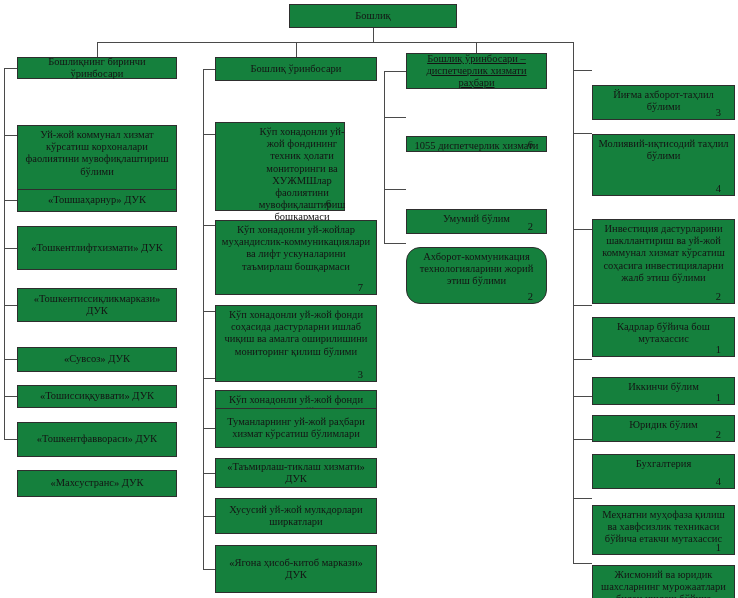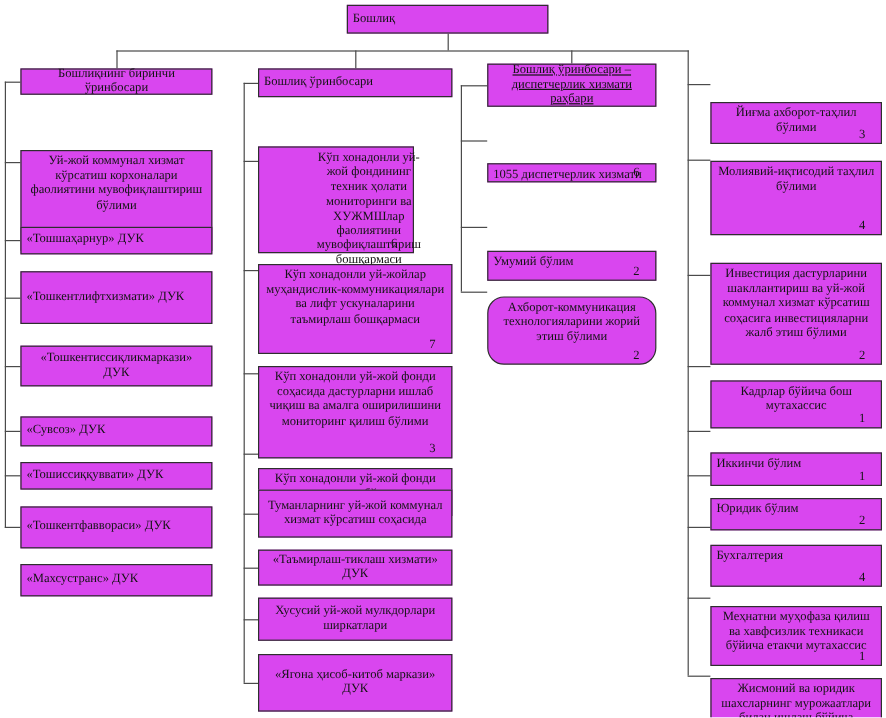--- a/index.html
+++ b/index.html
@@ -1,19 +1,19 @@
 <!DOCTYPE html>
 <html><head>
 <meta charset="utf-8">
 <style>
   html,body{margin:0;padding:0;background:#fff;}
   .stage{position:relative;width:738px;height:598px;background:#fff;overflow:hidden;
          font-family:"Liberation Serif","DejaVu Serif",serif;color:#141414;}
-  .box{position:absolute;border:1px solid #2e2e2e;background:#d946ef;box-sizing:border-box;
-       display:flex;align-items:center;justify-content:flex-start;text-align:center;
+  .box{position:absolute;border:1px solid #2e2e2e;background:#15803d;box-sizing:border-box;
+       display:flex;align-items:center;justify-content:center;text-align:center;
        font-size:10.5px;line-height:1.16;padding:2px 4px;}
   .box.tc{align-items:flex-start;padding-top:3px;padding-bottom:11px;margin-top:32px;}
   .count{position:absolute;right:13px;bottom:0px;font-size:10.5px;}
   .ln{position:absolute;background:#4a4a4a;}
 </style>
 </head>
 <body>
 
 <div class="stage">
 
@@ -79,21 +79,21 @@
   </div>
   <div class="box tc" style="left:215px;top:273px;width:162px;height:77px;">
     <span>Кўп хонадонли уй-жой фонди соҳасида дастурларни ишлаб чиқиш ва амалга оширилишини мониторинг қилиш бўлими</span>
     <span class="count">3</span>
   </div>
   <div class="box tc" style="left:215px;top:358px;width:162px;height:40px;">
     <span>Кўп хонадонли уй-жой фонди қурилиши бўлими</span>
     <span class="count">3</span>
   </div>
   <div class="box" style="left:215px;top:408px;width:162px;height:40px;">
-    <span>Туманларнинг уй-жой коммунал хизмат кўрсатиш соҳасида</span>
+    <span>Туманларнинг уй-жой раҳбари хизмат кўрсатиш бўлимлари</span>
   </div>
   <div class="box" style="left:215px;top:458px;width:162px;height:30px;">
     <span>«Таъмирлаш-тиклаш хизмати» ДУК</span>
   </div>
   <div class="box" style="left:215px;top:498px;width:162px;height:36px;">
     <span>Хусусий уй-жой мулкдорлари ширкатлари</span>
   </div>
   <div class="box" style="left:215px;top:545px;width:162px;height:48px;">
     <span>«Ягона ҳисоб-китоб маркази» ДУК</span>
   </div>

